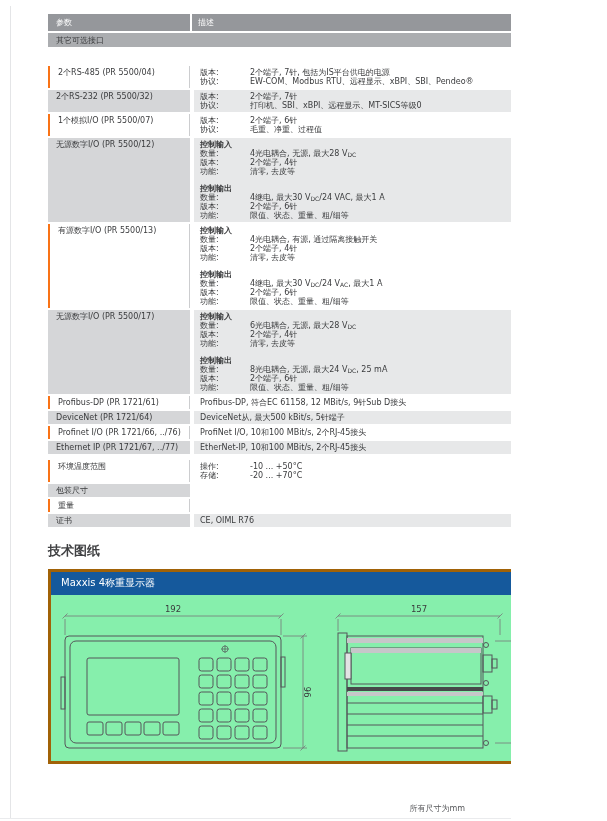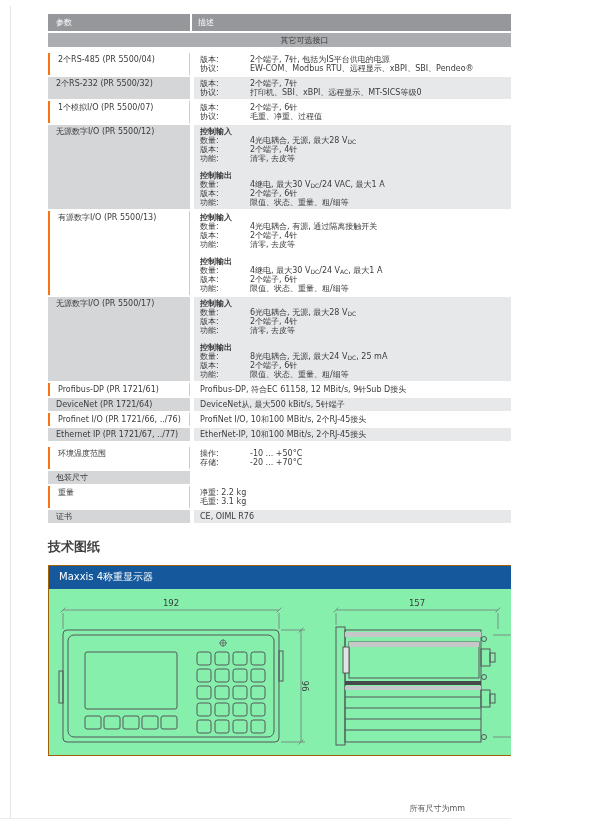--- a/index.html
+++ b/index.html
@@ -9,40 +9,40 @@
   .page-edge-left  { position: absolute; left: 10px;  top: 6px; bottom: 3px; width: 1px; background: #e4e5e7; }
   .page-edge-right { position: absolute; left: 565px; top: 6px; bottom: 3px; width: 1px; background: #e4e5e7; }
   .page-edge-bottom{ position: absolute; left: 0; right: 0; bottom: 2px; height: 1px; background: #eaebed; }
 
   .content { position: absolute; left: 48px; top: 14px; width: 513px; }
 
   
   .thead { display: flex; margin-bottom: 2px; }
   .th-param { width: 142px; flex-shrink: 0; background: #95979B; color: #fff; font-size: 8px; line-height: 9px; padding: 4px 6px 4px 8px; }
   .th-desc  { flex: 1; margin-left: 2px; background: #95979B; color: #fff; font-size: 8px; line-height: 9px; padding: 4px 6px; }
-  .subheader { background: #ABADB0; color: #3a3b3d; font-size: 8px; line-height: 9px; padding: 2.5px 8px; margin-bottom: 6px; text-align: center; }
+  .subheader { background: #ABADB0; color: #3a3b3d; font-size: 8px; line-height: 9px; padding: 2.5px 8px; margin-bottom: 19px; }
 
   .trow { display: flex; margin-bottom: 2px; font-size: 8px; line-height: 9px; color: #3a3b3d; }
   .pcell { width: 142px; flex-shrink: 0; padding: 2px 6px 2px 8px; }
   .dcell { flex: 1; margin-left: 4px; padding: 2px 6px; }
   .trow.gray .pcell { background: #d5d6d8; }
   .trow.gray .dcell { background: #e7e8e9; }
   .trow.white .pcell { border-left: 2px solid #f97316; border-right: 1px solid #cccdcf; padding-left: 8px; }
   .trow.white .dcell { border-right: 1px solid #cccdcf; }
   .pair { display: flex; }
   .lab { width: 50px; flex-shrink: 0; }
   .val { flex: 1; }
   .blk-title { font-weight: bold; }
   .blk-gap { margin-top: 8px; }
   sub { font-size: 6px; line-height: 1; vertical-align: -1px; }
   .section-gap { height: 4px; }
 
   
   .sec-heading { margin: 15px 0 9px 0; font-size: 13px; font-weight: 600; color: #404143; font-family: Liberation Serif, serif; }
-  .panel { border: 1px solid #a16207; }
+  .panel { border: 3px solid #a16207; }
   .panel-header { background: #15599C; color: #fff; font-size: 10px; line-height: 12px; padding: 5px 10px 6px 10px; }
   .panel-body { position: relative; height: 166px; background: #86efac; }
   .panel-body svg { display: block; }
 
   .footer-note { position: absolute; right: 46px; bottom: 7px; font-size: 8px; color: #56575a; }
 </style>
 </head>
 <body>
 
 <div class="page">
@@ -257,26 +257,20 @@
                   <span class="val">-20 ... +70°C</span>
                 </div>
               </div>
             </div>
           </div>
           <div class="trow gray">
             <div class="pcell">包装尺寸</div>
           </div>
           <div class="trow white">
             <div class="pcell">重量</div>
-            <div class="dcell">
-              <div class="blk">
-                <div class="plain">净重: 2.2 kg</div>
-                <div class="plain">毛重: 3.1 kg</div>
-              </div>
-            </div>
           </div>
           <div class="trow gray">
             <div class="pcell">证书</div>
             <div class="dcell">
               <div class="blk">
                 <div class="plain">CE, OIML R76</div>
               </div>
             </div>
           </div>
         </div>

